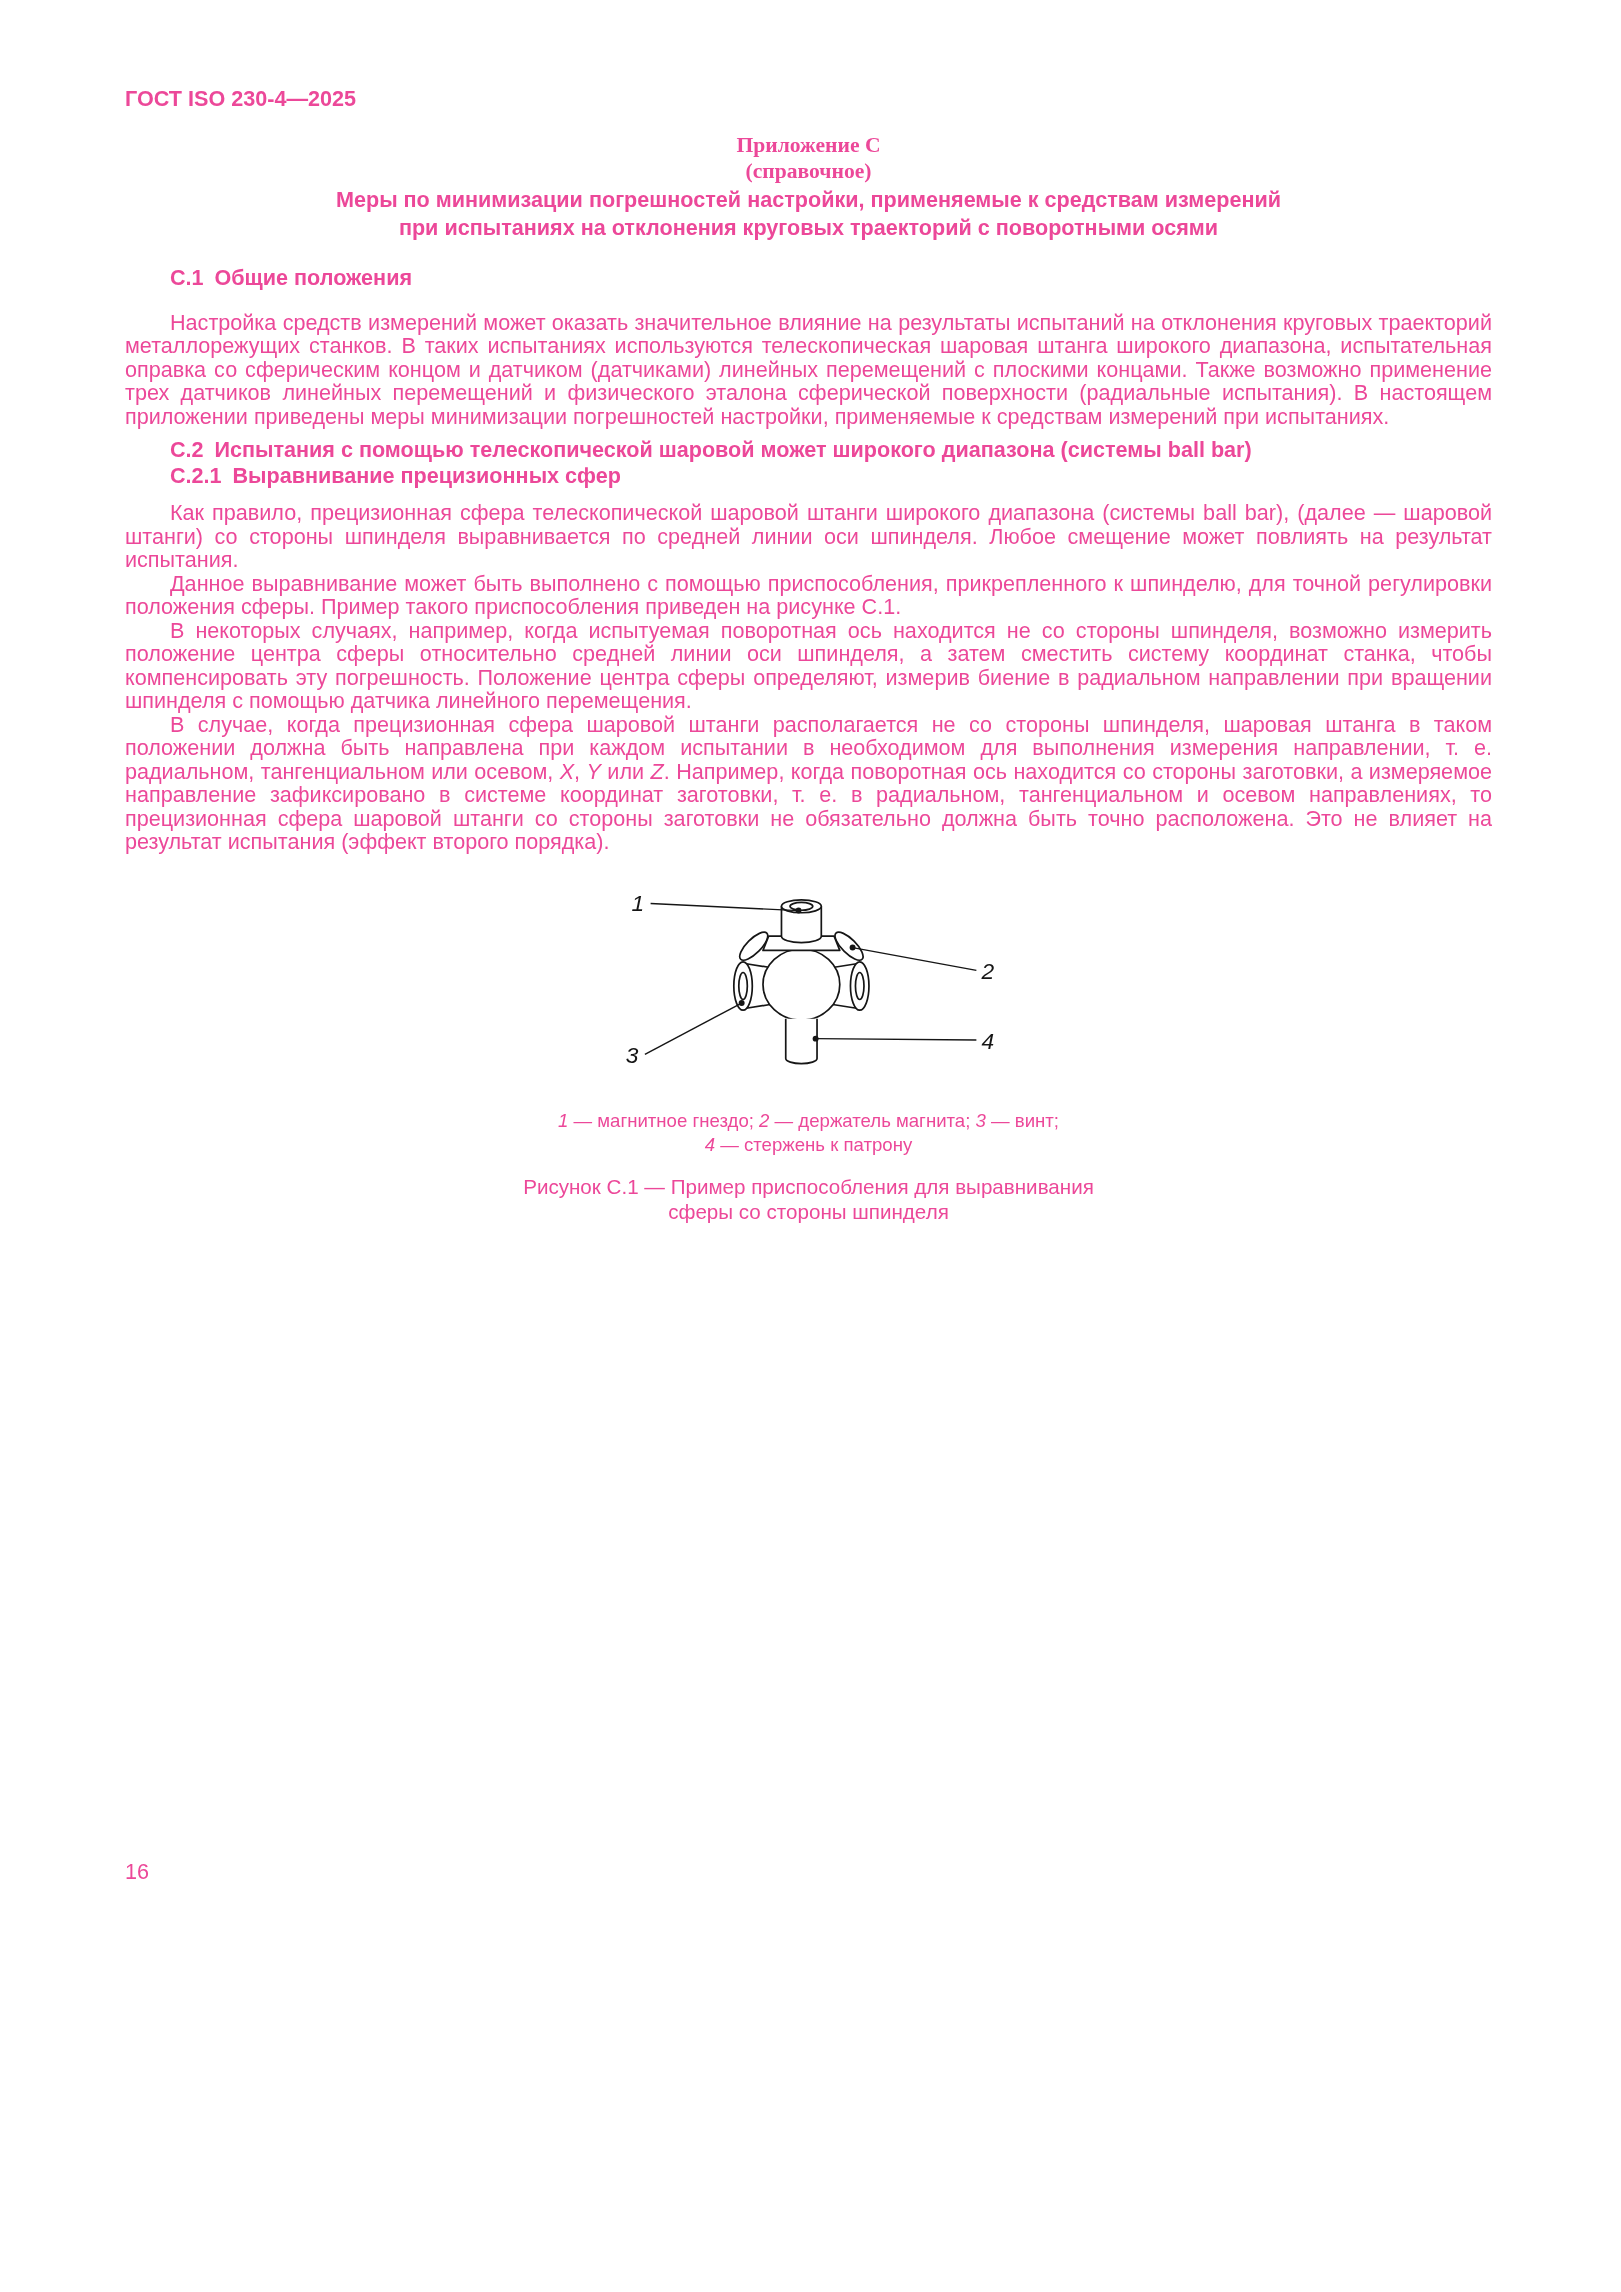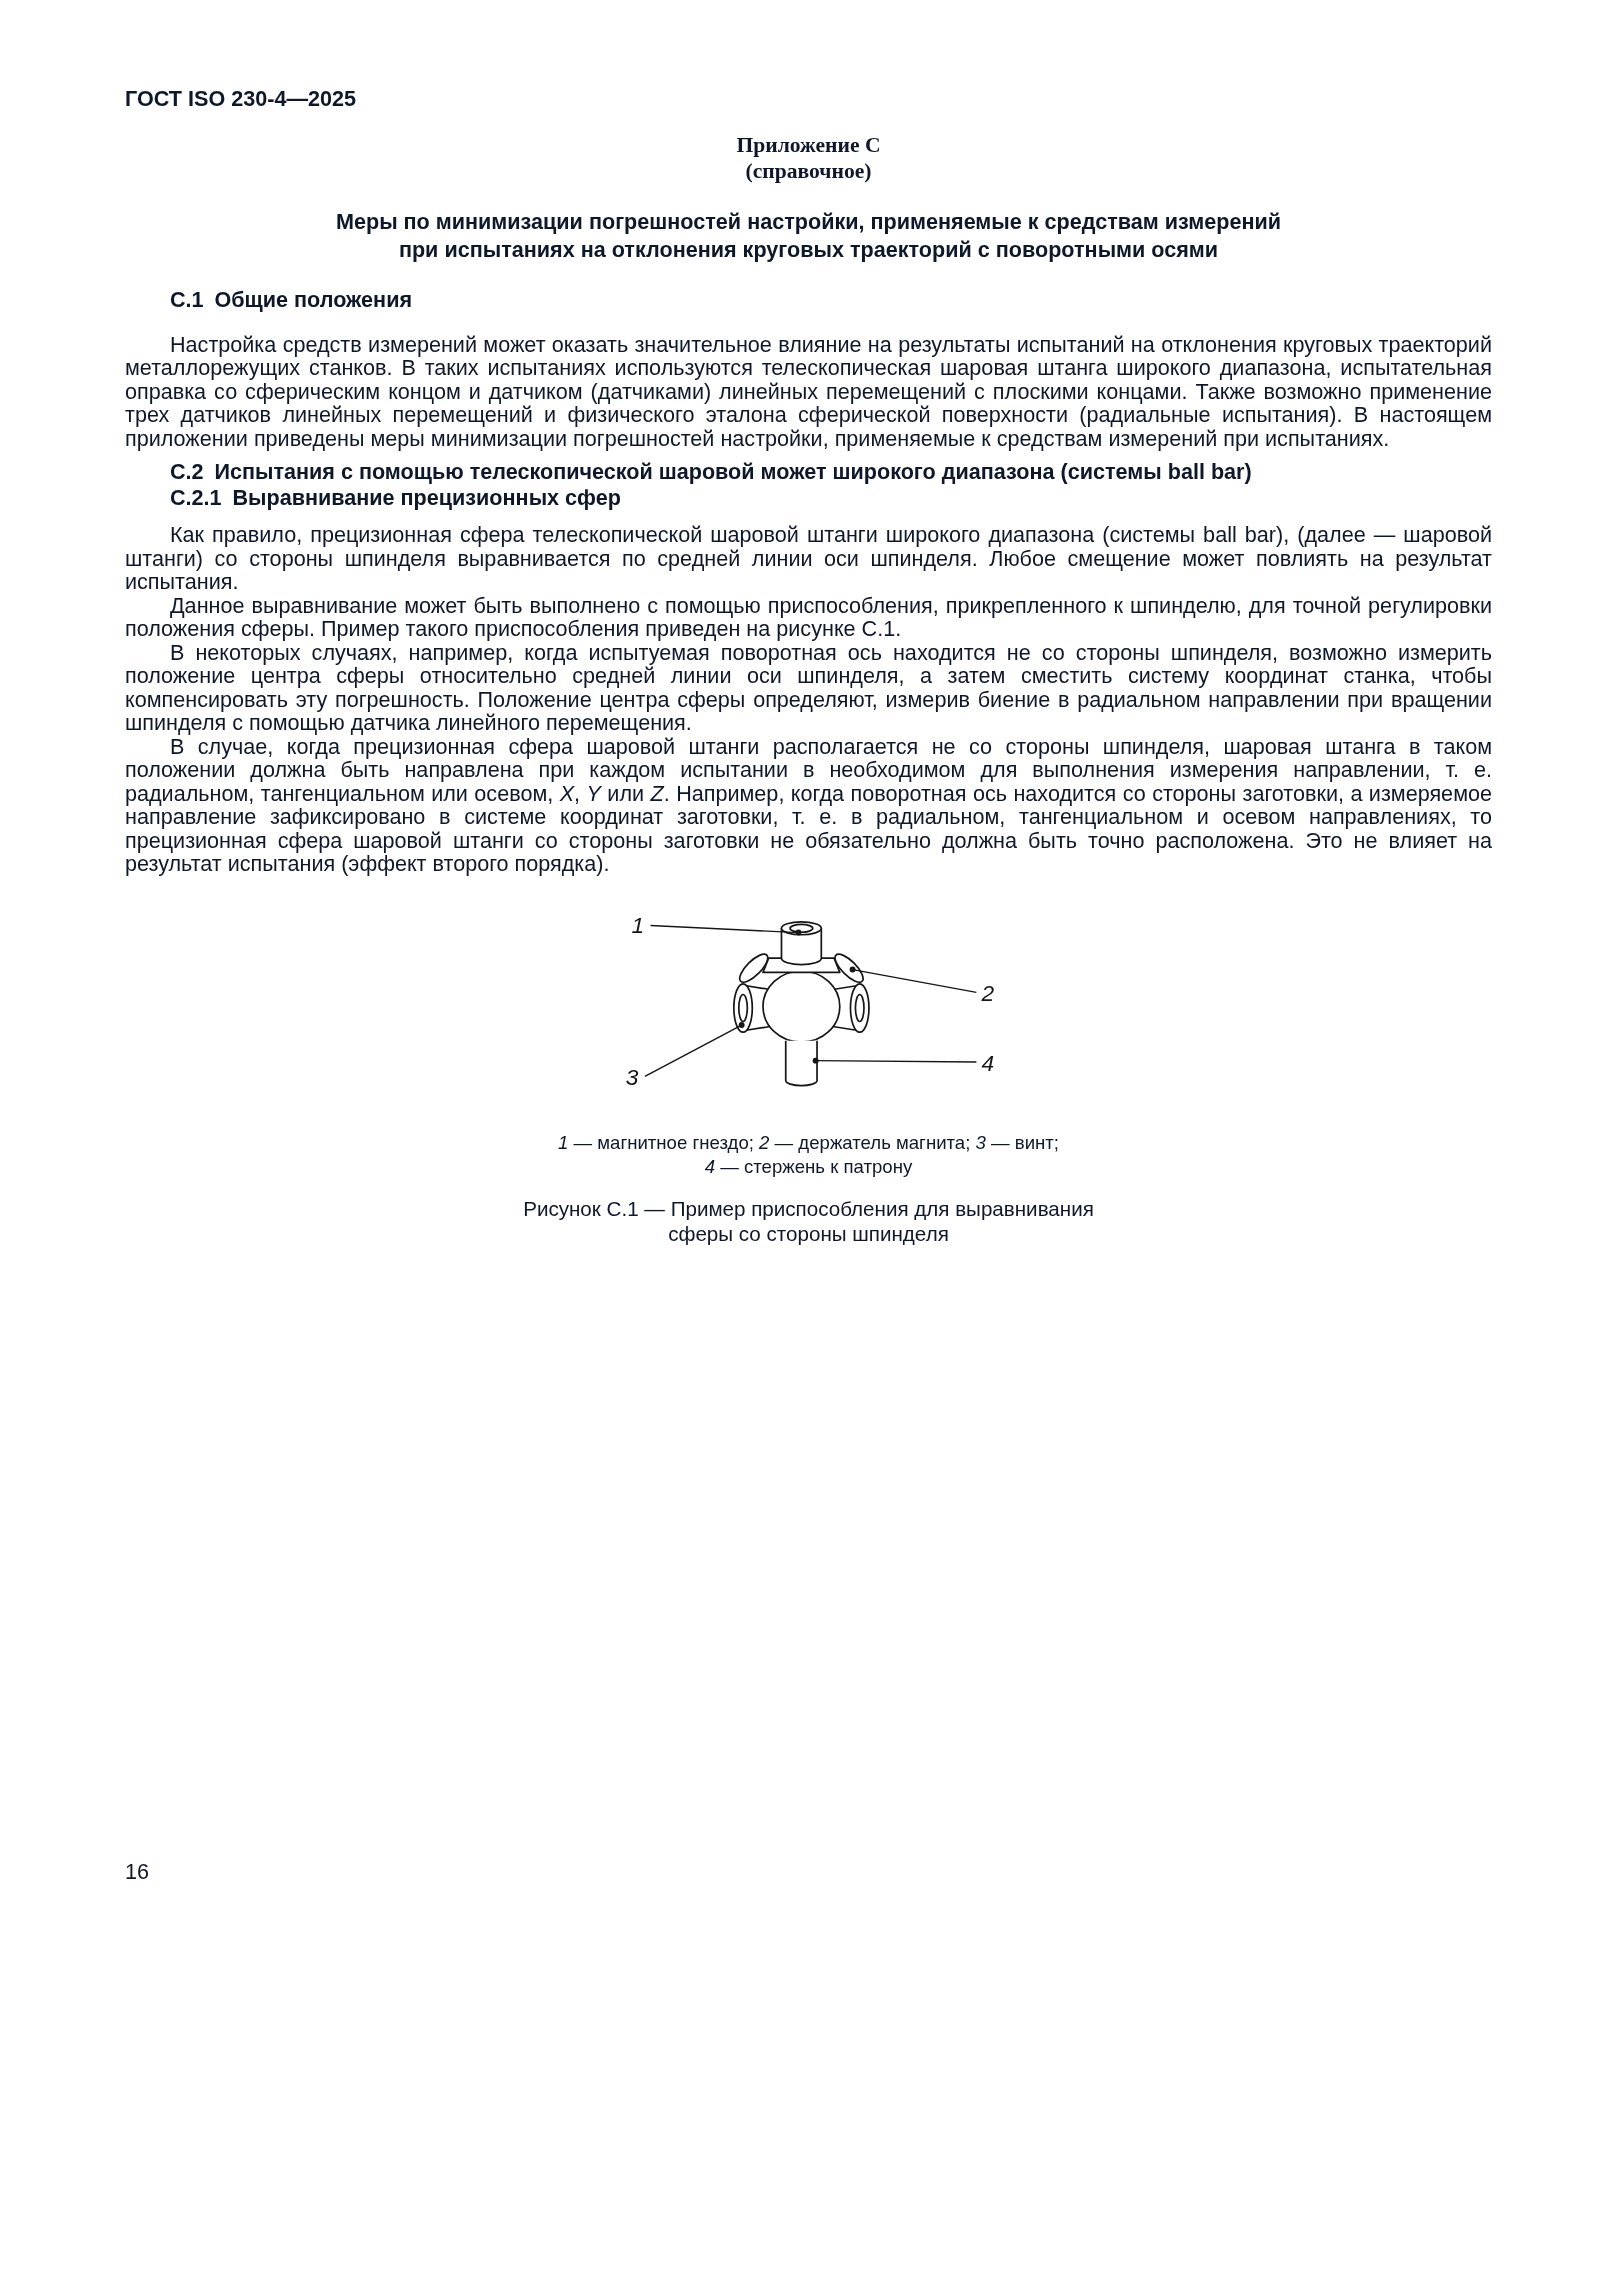--- a/index.html
+++ b/index.html
@@ -3,39 +3,39 @@
 <meta charset="utf-8">
 <style>
   * { margin: 0; padding: 0; box-sizing: border-box; }
   html, body { background: #d8d8d8; }
   .page {
     position: relative;
     width: 1621px;
     height: 2293px;
     margin: 0 auto;
     background: #ffffff;
-    color: #0f172a;
+    color: #ec4899;
     font-family: "Liberation Sans", sans-serif;
     padding: 86px 129px 0 125px;
   }
   .doc-header {
     font-size: 21.6px;
     font-weight: bold;
     line-height: 25.5px;
   }
   .annex-head {
     margin-top: 21.6px;
     text-align: center;
     font-size: 21.6px;
     font-weight: bold;
     line-height: 25.5px;
     font-family: Liberation Serif, serif;
   }
   .annex-title {
-    margin-top: 24px;
+    margin-top: 2px;
     text-align: center;
     font-size: 21.6px;
     font-weight: bold;
     line-height: 27.4px;
   }
   .sec-heading {
     margin-top: 25.5px;
     margin-bottom: 21px;
     font-size: 21.6px;
     font-weight: bold;

